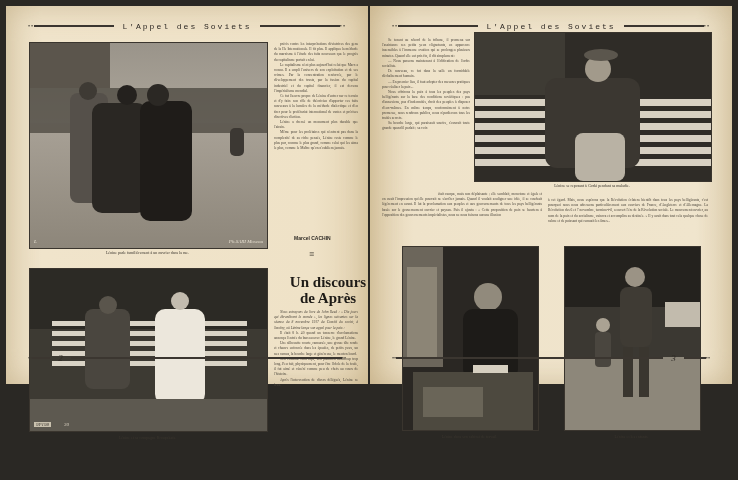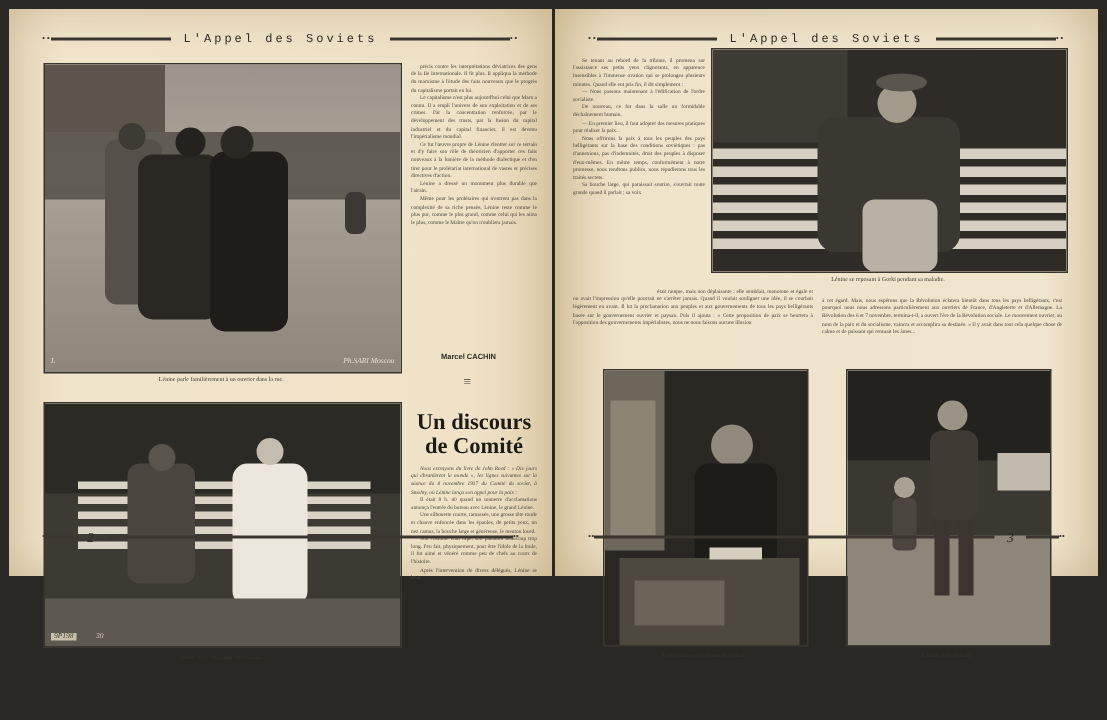--- a/index.html
+++ b/index.html
@@ -14,21 +14,21 @@
   .footer{position:absolute;bottom:20px;left:22px;right:22px;height:12px;display:flex;align-items:center;}
   .footer .rule{flex:1;height:1.5px;background:#3b3630;}
   .footer .num{font-size:9px;font-style:italic;color:#2e2a25;padding:0 8px;}
   .footer .dots{font-size:6px;color:#3b3630;}
   .photo{position:absolute;border:1px solid #3a352e;overflow:hidden;}
   .caption{position:absolute;font-size:4px;color:#3a352e;text-align:center;white-space:nowrap;}
   .col{position:absolute;font-size:3.6px;line-height:5.2px;color:#4a443b;text-align:justify;overflow:hidden;}
   .col p{margin:0 0 0 0;text-indent:6px;}
   .sig{position:absolute;font-family:"Liberation Sans",sans-serif;font-size:5px;font-weight:bold;color:#2e2a25;}
   .ornament{position:absolute;font-size:9px;color:#3a352e;}
-  .headline{position:absolute;font-family:"Liberation Serif",serif;font-weight:bold;font-size:15px;line-height:16px;text-align:center;color:#1e1b17;}
+  .headline{position:absolute;font-family:"Liberation Serif",serif;font-weight:bold;font-size:15px;line-height:16px;text-align:center;color:#1e1b17;margin-left:12px;}
   .stamp{position:absolute;font-size:5px;color:#d8d0c0;font-style:italic;}
   .wide{position:absolute;font-size:3.6px;line-height:5.2px;color:#4a443b;text-align:justify;overflow:hidden;}
 </style>
 </head>
 <body>
 
 <div class="page left">
   <div class="running-head">
     <span class="dots">••</span>
     <span class="rule"></span>
@@ -93,21 +93,21 @@
       <circle cx="150" cy="32" r="9" fill="#c3bcaf"></circle>
       <rect x="0" y="130" width="237" height="32" fill="#5d5950"></rect>
     </svg>
     <span class="stamp" style="left:4px;bottom:4px;background:#c9c1ae;color:#3a352e;padding:0 2px;">9P198</span>
     <span class="stamp" style="left:34px;bottom:4px;">30</span>
   </div>
   <div class="caption" style="left:23px;width:237px;top:429px;">Lénine et sa compagne Kroupskaïa.</div>
 
   <div class="headline" style="left:266px;top:268px;width:88px;">
     <div>Un discours</div>
-    <div>de Comité</div>
+    <div>de Après</div>
   </div>
   <div class="col" style="left:268px;top:304px;width:84px;height:132px;">
     <p style="font-style:italic;">Nous extrayons du livre de John Reed : « Dix jours qui ébranlèrent le monde », les lignes suivantes sur la séance du 8 novembre 1917 du Comité du soviet, à Smolny, où Lénine lança son appel pour la paix :</p>
     <p>Il était 8 h. 40 quand un tonnerre d'acclamations annonça l'entrée du bureau avec Lénine, le grand Lénine.</p>
     <p>Une silhouette courte, ramassée, une grosse tête ronde et chauve enfoncée dans les épaules, de petits yeux, un nez camus, la bouche large et généreuse, le menton lourd.</p>
     <p>Son costume était râpé, son pantalon beaucoup trop long. Peu fait, physiquement, pour être l'idole de la foule, il fut aimé et vénéré comme peu de chefs au cours de l'histoire.</p>
     <p>Après l'intervention de divers délégués, Lénine se leva.</p>
   </div>
 
   <div class="footer">

